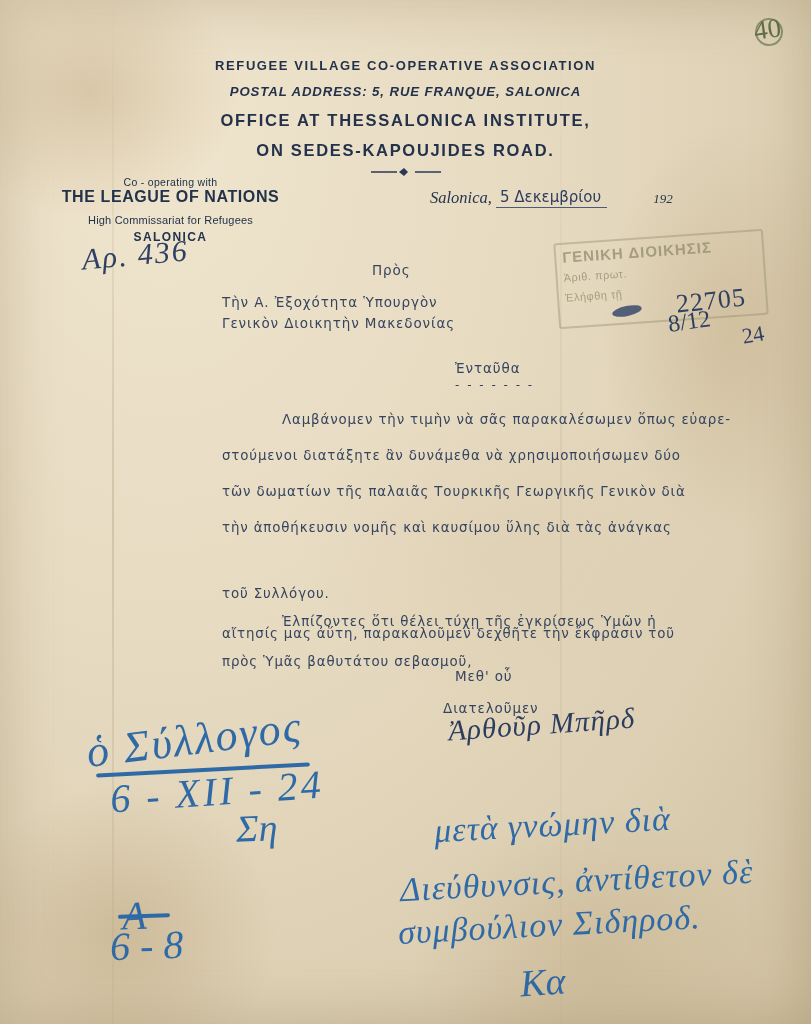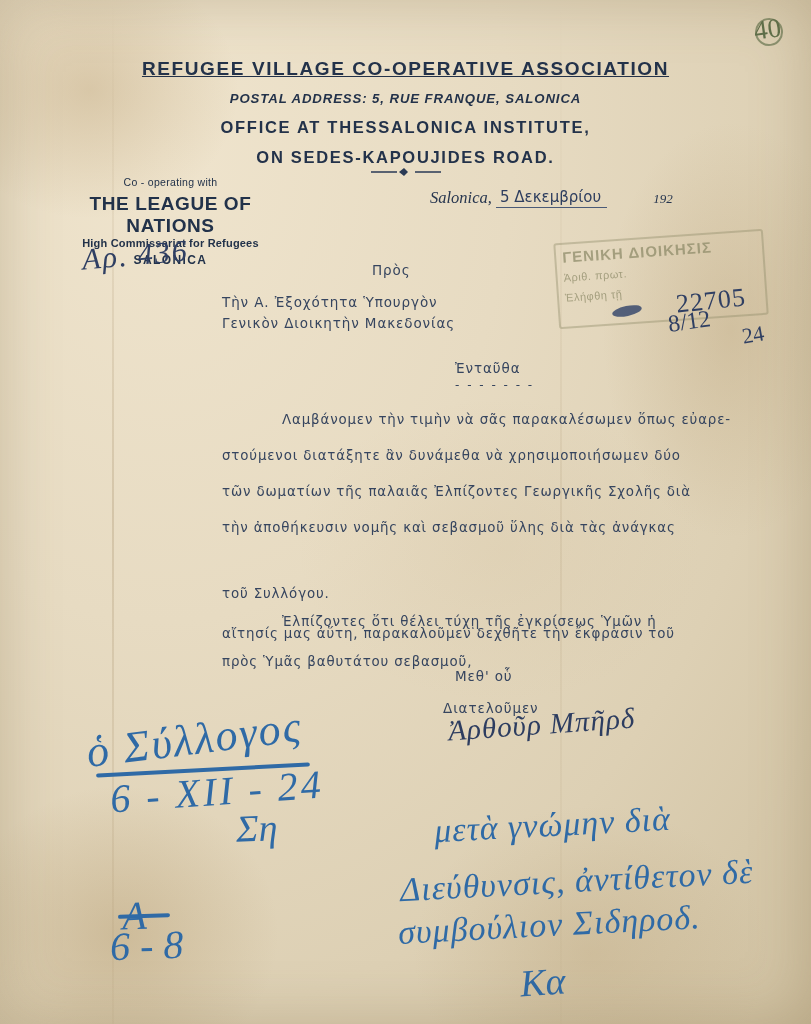--- a/index.html
+++ b/index.html
@@ -43,23 +43,22 @@
   .head {
     position: absolute;
     left: 0; right: 0;
     top: 58px;
     text-align: center;
     color: #23324a;
   }
   .head .l1 {
     font-family: "Liberation Sans", sans-serif;
     font-weight: bold;
-    font-size: 19px;
+    font-size: 13px;
     letter-spacing: 1.6px;
-    text-decoration: underline;
   }
   .head .l2 {
     font-family: "Liberation Sans", sans-serif;
     font-weight: bold;
     font-size: 13.2px;
     letter-spacing: .9px;
     margin-top: 11px;
     font-style: italic;
   }
   .head .l3 {
@@ -91,22 +90,22 @@
   .coop {
     position: absolute;
     left: 58px;
     top: 176px;
     width: 225px;
     text-align: center;
     color: #22324a;
     font-family: "Liberation Sans", sans-serif;
   }
   .coop .c1 { font-size: 10.5px; letter-spacing: .3px; }
-  .coop .c2 { font-size: 19px; font-weight: bold; letter-spacing: .6px; margin-top: 5px; }
-  .coop .c3 { font-size: 11px; margin-top: 0; letter-spacing: .2px; font-weight: bold; }
+  .coop .c2 { font-size: 16px; font-weight: bold; letter-spacing: .6px; }
+  .coop .c3 { font-size: 11px; margin-top: 8px; letter-spacing: .2px; }
   .coop .c4 { font-size: 12px; font-weight: bold; margin-top: 4px; letter-spacing: 1.4px; }
 
   
   .refno {
     position: absolute;
     left: 82px;
     top: 238px;
     font-family: "Liberation Serif", serif;
     font-size: 30px;
     color: #2f3f63;
@@ -345,22 +344,22 @@
   </div>
 
   <div class="typed pros">Πρὸς</div>
   <div class="typed to2">Γενικὸν Διοικητὴν Μακεδονίας</div>
   <div class="typed to1">Τὴν Α. Ἐξοχότητα Ὑπουργὸν</div>
   <div class="typed entha">Ἐνταῦθα</div>
   <div class="typed dash">- - - - - - -</div>
 
   <div class="body-line" style="left:282px; top:412px;">Λαμβάνομεν τὴν τιμὴν νὰ σᾶς παρακαλέσωμεν ὅπως εὐαρε-</div>
   <div class="body-line" style="left:222px; top:448px;">στούμενοι διατάξητε ἂν δυνάμεθα νὰ χρησιμοποιήσωμεν δύο</div>
-  <div class="body-line" style="left:222px; top:484px;">τῶν δωματίων τῆς παλαιᾶς Ἐλπίζοντες Γεωργικῆς Σχολῆς διὰ</div>
-  <div class="body-line" style="left:222px; top:520px;">τὴν ἀποθήκευσιν νομῆς καὶ σεβασμοῦ ὕλης διὰ τὰς ἀνάγκας</div>
+  <div class="body-line" style="left:222px; top:484px;">τῶν δωματίων τῆς παλαιᾶς Τουρκικῆς Γεωργικῆς Γενικὸν διὰ</div>
+  <div class="body-line" style="left:222px; top:520px;">τὴν ἀποθήκευσιν νομῆς καὶ καυσίμου ὕλης διὰ τὰς ἀνάγκας</div>
   <div class="body-line" style="left:222px; top:586px;">τοῦ Συλλόγου.</div>
   <div class="body-line" style="left:282px; top:614px;">Ἐλπίζοντες ὅτι θέλει τύχῃ τῆς ἐγκρίσεως Ὑμῶν ἡ</div>
   <div class="body-line" style="left:222px; top:626px;">αἴτησίς μας αὕτη, παρακαλοῦμεν δεχθῆτε τὴν ἔκφρασιν τοῦ</div>
   <div class="body-line" style="left:222px; top:654px;">πρὸς Ὑμᾶς βαθυτάτου σεβασμοῦ,</div>
 
   <div class="typed sign-meth">Μεθ' οὗ</div>
   <div class="typed sign-dia">Διατελοῦμεν</div>
   <div class="signature">Ἀρθοῦρ Μπῆρδ</div>
 
   <div class="stamp">

